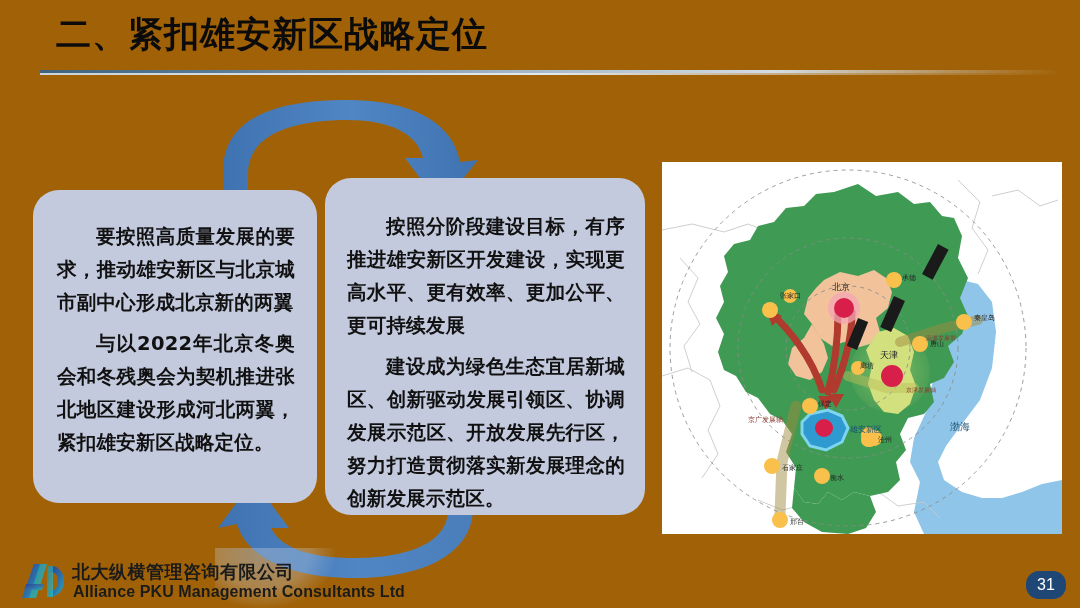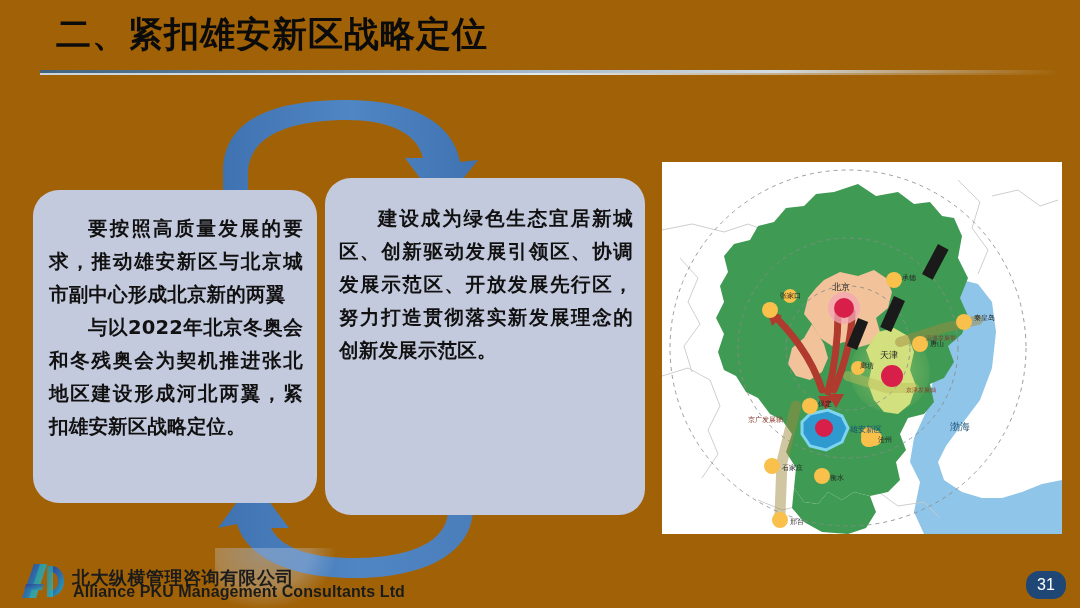--- a/index.html
+++ b/index.html
@@ -39,35 +39,35 @@
     background:#c4cade;
     border-radius:26px;
     box-sizing:border-box;
     color:#111;
     font-family:"DejaVu Sans","Liberation Sans",sans-serif;
   }
   .tbox-left{left:33px;top:190px;width:284px;height:313px;padding:22px 14px 10px 16px;}
   .tbox-right{left:325px;top:178px;width:320px;height:337px;padding:24px 12px 10px 14px;}
   .tpara{
     font-size:19.5px;line-height:33px;font-weight:bold;
-    text-indent:2em;margin:0;
+    text-indent:2em;margin:8px;
     text-align:justify;text-justify:inter-ideograph;
     letter-spacing:0.2px;
   }
   .tpara + .tpara{margin-top:0;}
 
   
   .map{position:absolute;left:662px;top:162px;width:400px;height:372px;}
   .map svg{display:block;}
 
   
   .logo{position:absolute;left:18px;top:558px;width:230px;height:46px;}
   .logo-mark{position:absolute;left:0;top:2px;width:48px;height:40px;}
   .logo-cn{
-    position:absolute;left:54px;top:8px;
+    position:absolute;left:54px;top:2px;
     font-size:18px;font-weight:bold;color:#1b1b1b;white-space:nowrap;
     font-family:"DejaVu Sans","Liberation Sans",sans-serif;
     letter-spacing:0.5px;
   }
   .logo-en{
     position:absolute;left:55px;top:25px;
     font-size:16px;font-weight:bold;color:#1b1b1b;white-space:nowrap;
     letter-spacing:0.1px;
     font-family:"Liberation Sans",sans-serif;
   }
@@ -125,20 +125,21 @@
                C76,70 104,80 150,80 C200,80 243,66 243,32 L243,0 Z" fill="url(#gbot)"></path>
     </svg>
   </div>
 
   <div class="tbox tbox-left">
     <p class="tpara">要按照高质量发展的要求，推动雄安新区与北京城市副中心形成北京新的两翼</p>
     <p class="tpara">与以2022年北京冬奥会和冬残奥会为契机推进张北地区建设形成河北两翼，紧扣雄安新区战略定位。</p>
   </div>
 
   <div class="tbox tbox-right">
+    <p class="tpara">按照分阶段建设目标，有序推进雄安新区开发建设，实现更高水平、更有效率、更加公平、更可持续发展</p>
     <p class="tpara">建设成为绿色生态宜居新城区、创新驱动发展引领区、协调发展示范区、开放发展先行区，努力打造贯彻落实新发展理念的创新发展示范区。</p>
   </div>
 
   <div class="map">
     <svg viewBox="0 0 400 372" width="400" height="372" aria-hidden="true">
       <defs>
         <clipPath id="mapclip">
             <rect x="0" y="0" width="400" height="372"></rect>
           </clipPath>
         <radialGradient id="tjglow" cx="50%" cy="50%" r="50%">

